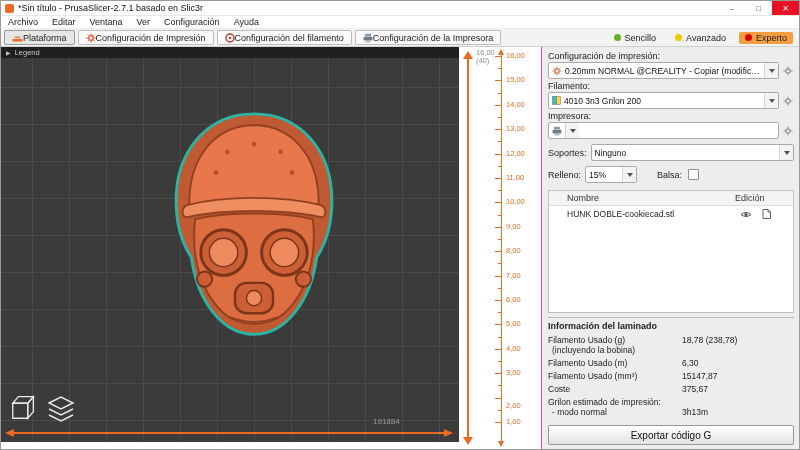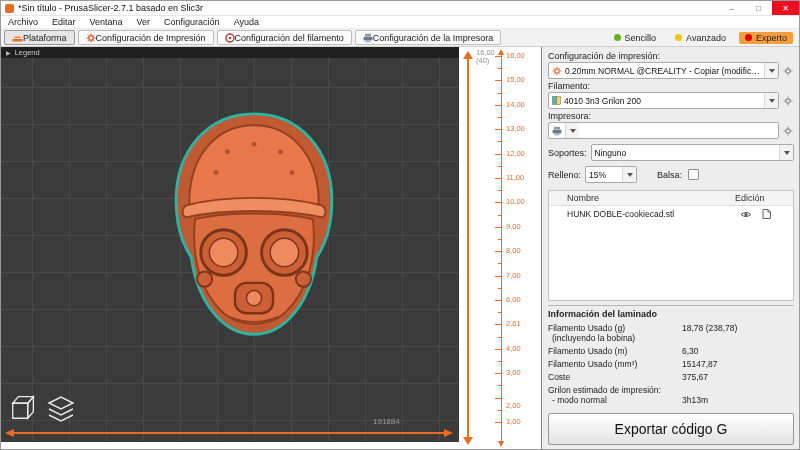--- a/index.html
+++ b/index.html
@@ -85,21 +85,21 @@
   .or-edit{width:36px;display:flex;justify-content:flex-start;padding-left:5px}
   .objspace{flex:1}
 
   .sliced{border-top:1px solid #b8b8b8;margin-top:4px;padding-top:3px;flex:0 0 auto}
   .sltitle{font-weight:bold;margin-bottom:4px}
   .irow{display:flex;margin-bottom:3px;font-size:8.5px;align-items:flex-start}
   .ilabel{width:134px;flex:0 0 auto;line-height:10px}
   .isub{padding-left:4px}
   .ival{flex:1;line-height:10px}
 
-  .export{margin-top:5px;height:32px;border:1px solid #979797;border-radius:2px;background:linear-gradient(#ffffff,#e2e2e2);font-size:14px;font-family:"Liberation Sans",sans-serif;color:#111;flex:0 0 auto}
+  .export{margin-top:5px;height:20px;border:1px solid #979797;border-radius:2px;background:linear-gradient(#ffffff,#e2e2e2);font-size:10px;font-family:"Liberation Sans",sans-serif;color:#111;flex:0 0 auto}
 </style>
 </head>
 <body>
 
 <div class="window">
 
   <div class="titlebar">
     <span class="app-icon"></span>
     <span class="titletext">*Sin título - PrusaSlicer-2.7.1 basado en Slic3r</span>
     <span class="wbtns">
@@ -270,21 +270,21 @@
           <div class="tick-major" style="top: 204.2px;"></div>
           <div class="tick-label" style="top: 200.2px;">8,00</div>
           <div class="tick-minor" style="top: 216.4px;"></div>
           <div class="tick-major" style="top: 228.6px;"></div>
           <div class="tick-label" style="top: 224.6px;">7,00</div>
           <div class="tick-minor" style="top: 240.8px;"></div>
           <div class="tick-major" style="top: 253px;"></div>
           <div class="tick-label" style="top: 249px;">6,00</div>
           <div class="tick-minor" style="top: 265.2px;"></div>
           <div class="tick-major" style="top: 277.4px;"></div>
-          <div class="tick-label" style="top: 273.4px;">2,61</div>
+          <div class="tick-label" style="top: 273.4px;">5,00</div>
           <div class="tick-minor" style="top: 289.6px;"></div>
           <div class="tick-major" style="top: 301.8px;"></div>
           <div class="tick-label" style="top: 297.8px;">4,00</div>
           <div class="tick-minor" style="top: 314px;"></div>
           <div class="tick-major" style="top: 326.2px;"></div>
           <div class="tick-label" style="top: 322.2px;">3,00</div>
           <div class="tick-minor" style="top: 338.4px;"></div>
           <div class="tick-major" style="top: 350.6px;"></div>
           <div class="tick-label" style="top: 346.6px; margin-top: 8px;">2,00</div>
           <div class="tick-minor" style="top: 362.8px;"></div>

